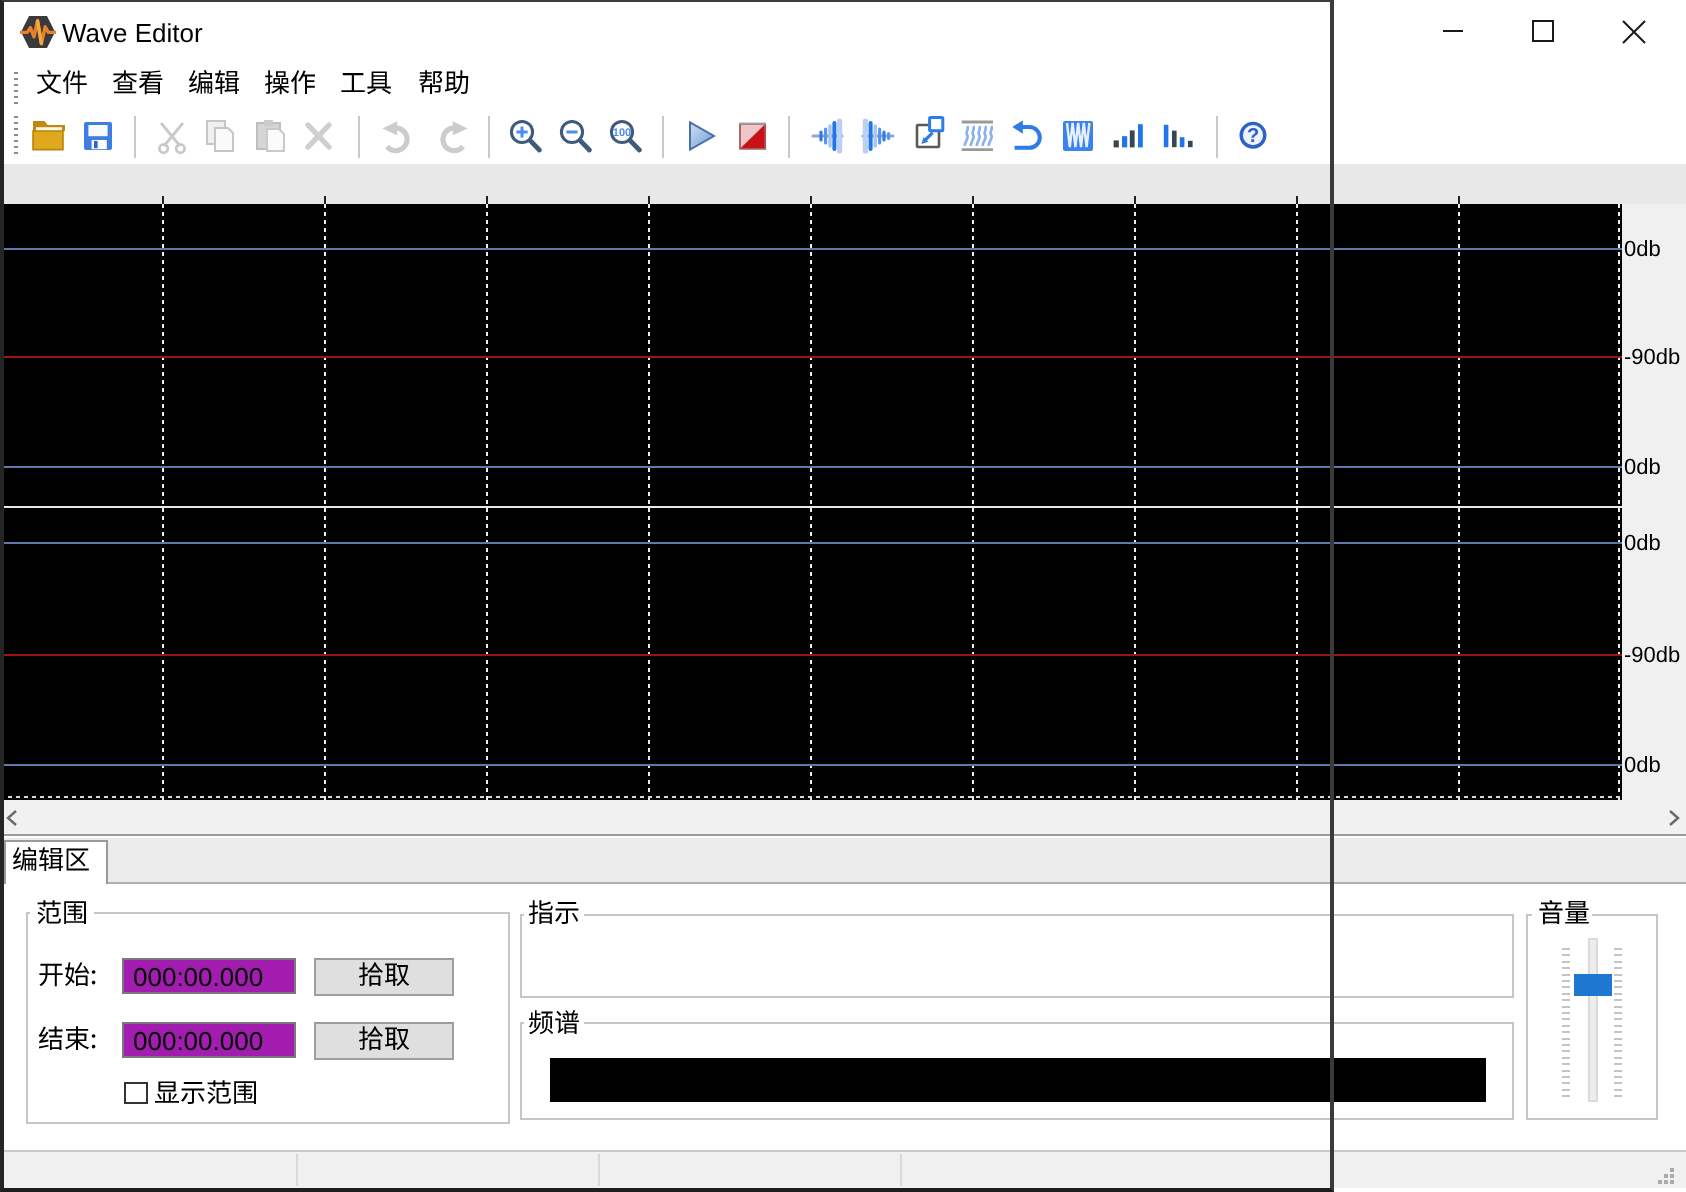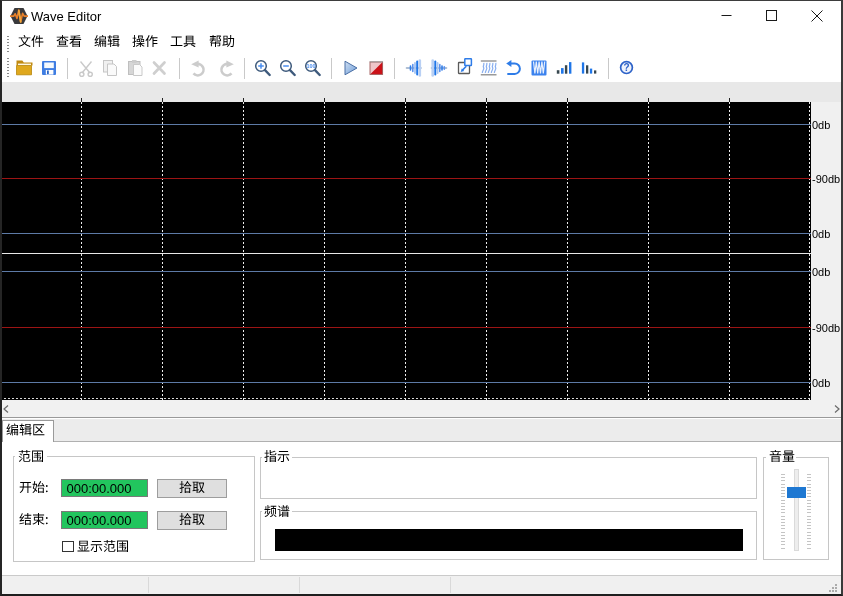--- a/index.html
+++ b/index.html
@@ -1,15 +1,15 @@
 <!DOCTYPE html>
 <html><head><meta charset="utf-8"><style>
 *{margin:0;padding:0;box-sizing:border-box}
 html,body{width:843px;height:596px;overflow:hidden;background:#fff;font-family:"Liberation Sans",sans-serif}
-#win{position:relative;width:843px;height:596px;background:#fff}
+#win{position:relative;width:667px;height:596px;background:#fff}
 .abs{position:absolute}
 .cjk{position:absolute}
 .cjk path{fill:#000}
 #frame{position:absolute;inset:0;border-top:1px solid #3d3d3d;border-left:2px solid #252525;border-right:2px solid #3a3a3a;border-bottom:2px solid #1e1e1e;pointer-events:none;z-index:90}
 
 #title{position:absolute;left:0;top:0;width:843px;height:32px;background:#fff}
 #tbtxt{position:absolute;left:31px;top:8.5px;font-size:13px;color:#000}
 
 #menubar{position:absolute;left:0;top:32px;width:843px;height:24px;background:#fff}
 #toolbar{position:absolute;left:0;top:56px;width:843px;height:26px;background:#fff}
@@ -26,21 +26,21 @@
 
 #hscroll{position:absolute;left:0;top:400px;width:843px;height:18px;background:#f1f1f1;border-bottom:1px solid #9a9a9a}
 
 #tabrow{position:absolute;left:0;top:419px;width:843px;height:23px;background:#ececec;border-bottom:1px solid #b0b0b0}
 #tab1{position:absolute;left:2px;top:1px;width:52px;height:23px;background:#fff;border:1px solid #9a9a9a;border-bottom:none}
 #adv{position:absolute;left:0;top:421.5px;width:838px;text-align:center;font-size:14px;font-weight:bold;letter-spacing:-0.05px;color:#1512ef}
 
 #panel{position:absolute;left:2px;top:442px;width:839px;height:133px;background:#fff}
 .gbox{position:absolute;border:1px solid #c6c6c6}
 .glab{position:absolute;background:#fff;padding:0 3px}
-.inp{position:absolute;width:87px;height:18px;border:1px solid #7a7a7a;background:#22c55e;font-size:13px;color:#000;padding:1px 0 0 5px}
+.inp{position:absolute;width:87px;height:18px;border:1px solid #7a7a7a;background:#a21caf;font-size:13px;color:#000;padding:1px 0 0 5px}
 .btn{position:absolute;width:70px;height:19px;background:#dfdfdf;border:1px solid #9d9d9d}
 
 #status{position:absolute;left:0;top:575px;width:843px;height:19px;background:#f0f0f0;border-top:1px solid #cacaca}
 .sdiv{position:absolute;width:1px;height:16px;background:#d9d9d9}
 </style></head><body>
 <div id="win">
 <div id="frame"></div>
 
 <div id="title">
  <svg class="abs" style="left:10px;top:7px" width="18" height="18" viewBox="0 0 18 18">

